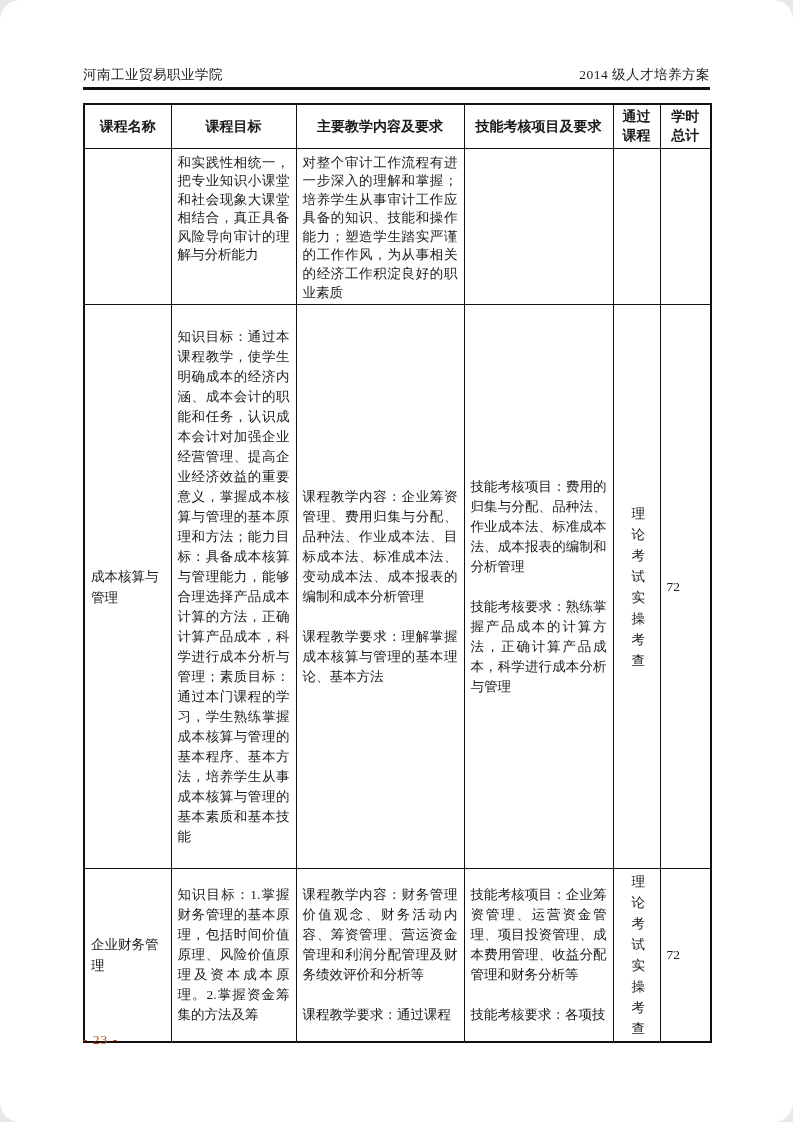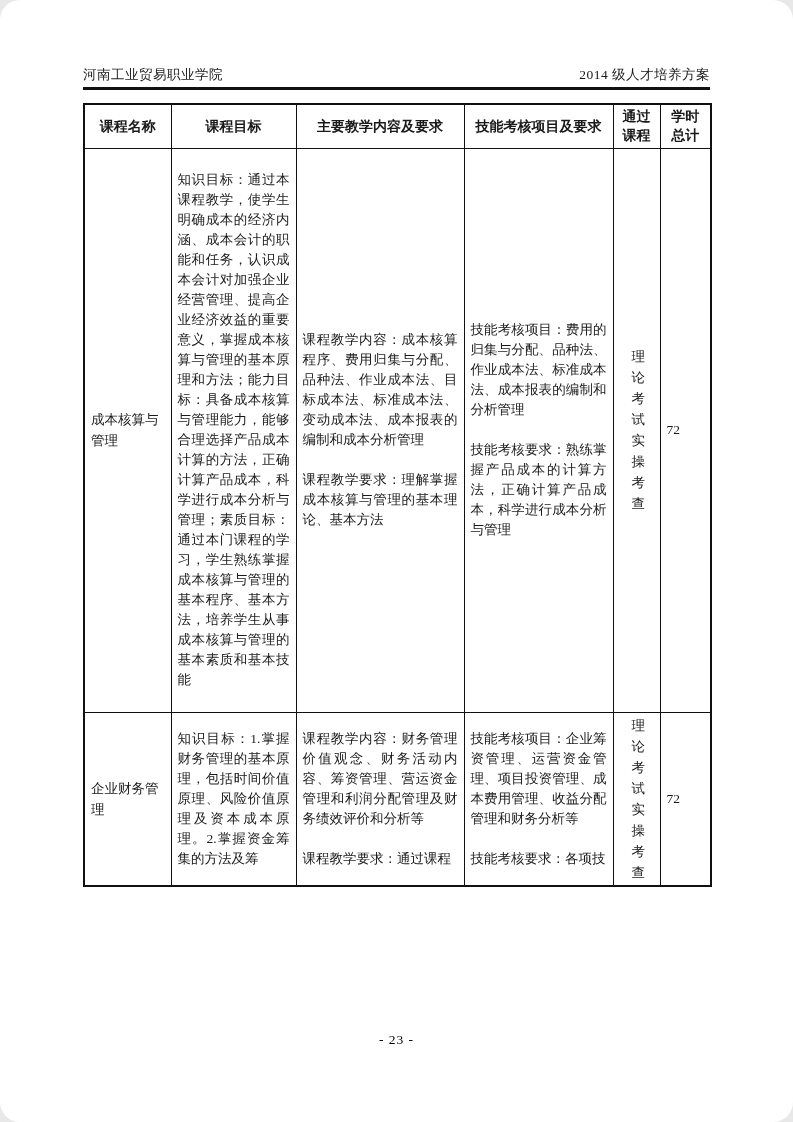--- a/index.html
+++ b/index.html
@@ -72,24 +72,24 @@
   .row-cont td.c-obj, .row-cont td.c-cont { line-height: 18.6px; }
   .row-cont td.c-obj div, .row-cont td.c-cont div { line-height: 18.6px; }
   td.c-method { text-align: center; line-height: 21px; padding: 2px 18px; }
   td.c-hours  { font-size: 13.5px; }
   .p2 { margin-top: 20px; }
   .page-footer {
     position: absolute;
     left: 83px;
     top: 1032px;
     width: 627px;
-    text-align: center;
+    text-align: left;
     font-size: 13.5px;
     letter-spacing: 1px;
-    color: #000000;
+    color: #c2410c;
   }
 </style>
 </head>
 <body>
 
 <div class="page">
 
   <div class="page-header">
     <span>河南工业贸易职业学院</span>
     <span>2014 级人才培养方案</span>
@@ -109,30 +109,42 @@
       <tr>
         <th>课程名称</th>
         <th>课程目标</th>
         <th>主要教学内容及要求</th>
         <th>技能考核项目及要求</th>
         <th>通过课程</th>
         <th>学时总计</th>
       </tr>
     </thead>
     <tbody>
+      <tr class="row-cont">
+        <td class="c-course"></td>
+        <td class="c-obj">
+          <div>和实践性相统一，把专业知识小课堂和社会现象大课堂相结合，真正具备风险导向审计的理解与分析能力</div>
+        </td>
+        <td class="c-cont">
+          <div>对整个审计工作流程有进一步深入的理解和掌握；培养学生从事审计工作应具备的知识、技能和操作能力；塑造学生踏实严谨的工作作风，为从事相关的经济工作积淀良好的职业素质</div>
+        </td>
+        <td class="c-skill"></td>
+        <td class="c-method"></td>
+        <td class="c-hours"></td>
+      </tr>
 
       <tr class="row-cost">
         <td class="c-course">
           <div>成本核算与管理</div>
         </td>
         <td class="c-obj">
           <div>知识目标：通过本课程教学，使学生明确成本的经济内涵、成本会计的职能和任务，认识成本会计对加强企业经营管理、提高企业经济效益的重要意义，掌握成本核算与管理的基本原理和方法；能力目标：具备成本核算与管理能力，能够合理选择产品成本计算的方法，正确计算产品成本，科学进行成本分析与管理；素质目标：通过本门课程的学习，学生熟练掌握成本核算与管理的基本程序、基本方法，培养学生从事成本核算与管理的基本素质和基本技能</div>
         </td>
         <td class="c-cont">
-          <div>课程教学内容：成本核算程序、费用归集与分配、品种法、作业成本法、目标成本法、标准成本法、变动成本法、成本报表的编制和成本分析管理</div>
+          <div>课程教学内容：企业筹资管理、费用归集与分配、品种法、作业成本法、目标成本法、标准成本法、变动成本法、成本报表的编制和成本分析管理</div>
           <div class="p2">课程教学要求：理解掌握成本核算与管理的基本理论、基本方法</div>
         </td>
         <td class="c-skill">
           <div>技能考核项目：费用的归集与分配、品种法、作业成本法、标准成本法、成本报表的编制和分析管理</div>
           <div class="p2">技能考核要求：熟练掌握产品成本的计算方法，正确计算产品成本，科学进行成本分析与管理</div>
         </td>
         <td class="c-method">
           <div>理论</div>
           <div>考试</div>
           <div>实操</div>

